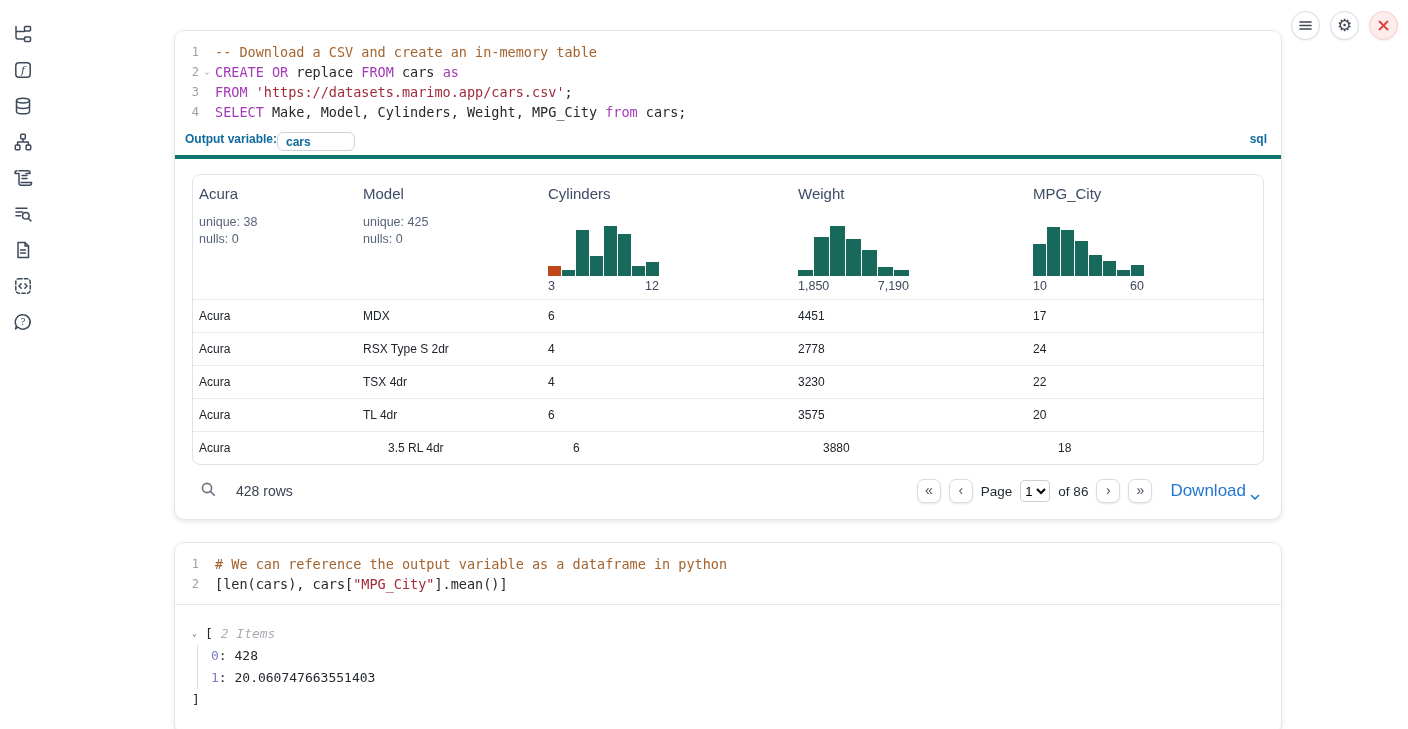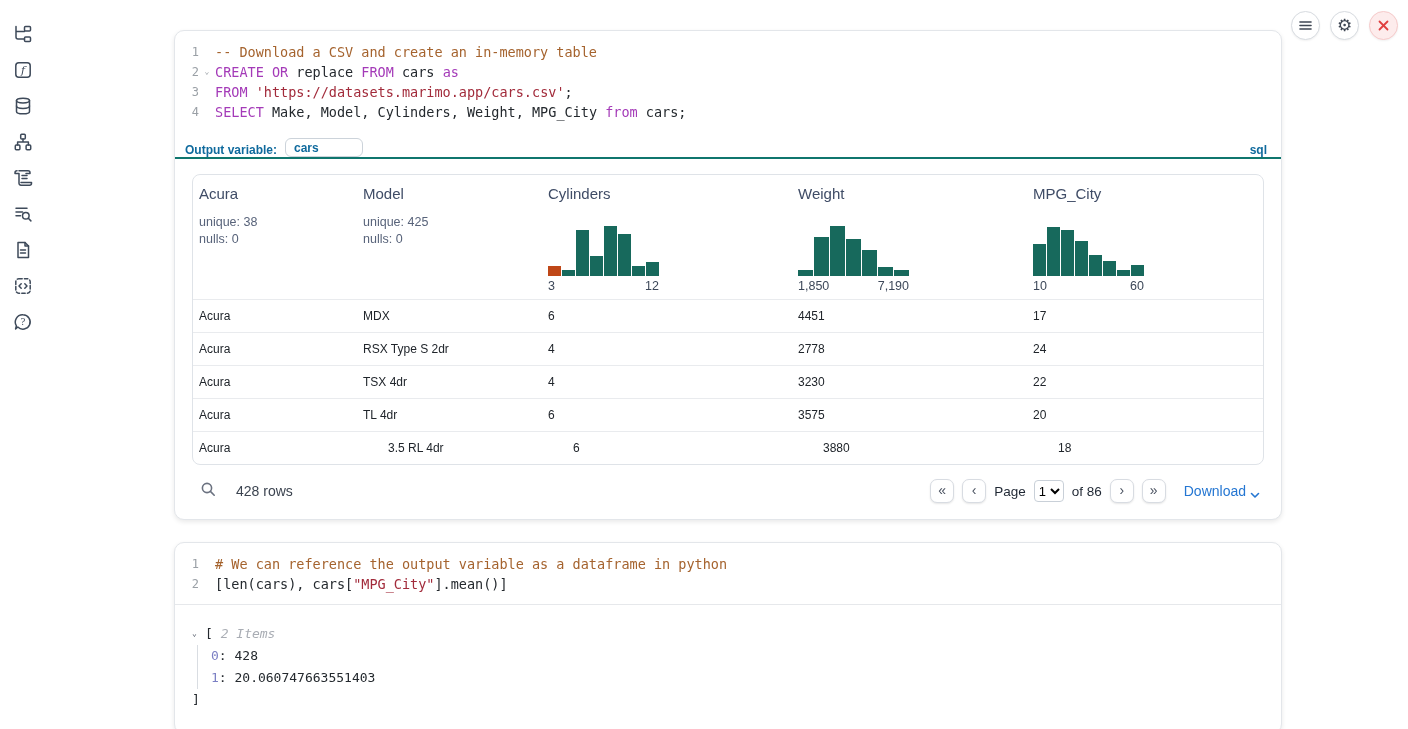--- a/index.html
+++ b/index.html
@@ -32,22 +32,22 @@
   .editor.bordered { border-bottom:1px solid #e6e8eb; }
   .code-line { display:flex; height:20px; line-height:20px; }
   .gutter { width:24px; text-align:right; color:#9aa0a6; font-size:12px; flex:none; }
   .fold { width:16px; text-align:center; color:#9aa0a6; font-size:8px; flex:none; }
   .code-text { white-space:pre; color:#24292e; }
   .tk-c { color:#a5632e; }
   .tk-k { color:#a43ab8; }
   .tk-s { color:#a22b3b; }
   .tk-p { color:#24292e; }
   
-  .meta-row { display:flex; align-items:flex-end; height:27px; padding:0 14px 0 10px;
-    border-bottom:2px solid #0f766e; gap:8px; }
+  .meta-row { display:flex; align-items:flex-start; height:27px; padding:0 14px 0 10px;
+    border-bottom:4px solid #0f766e; }
   .meta-label { font-size:12px; font-weight:bold; color:#0f6a9d; }
   .var-input { width:78px; height:19px; border:1px solid #ccd3da; border-radius:6px;
     font:bold 12px "Liberation Sans",sans-serif; color:#0f6a9d; padding:0 8px; outline:none; }
   .spacer { flex:1; }
   .lang { font-size:12px; font-weight:bold; color:#0f6a9d; }
   
   .cell-output { padding:15px 17px 12px; }
   .table-card { border:1px solid #dfe3e8; border-radius:8px; overflow:hidden; }
   .thead { display:flex; }
   .hcol { padding:10px 6px 6px; display:flex; flex-direction:column; min-height:124px; flex:none; }
@@ -63,21 +63,21 @@
   .tfoot { display:flex; align-items:center; margin-top:10px; height:32px; padding:0 4px; }
   .search-btn { background:none; border:none; padding:2px 4px; cursor:pointer; }
   .search-btn svg { stroke:#6b7280; fill:none; stroke-width:1.6; stroke-linecap:round; }
   .rowcount { margin-left:15px; font-size:14px; color:#3c4450; }
   .pager { margin-left:auto; display:flex; align-items:center; gap:8px; }
   .pg-btn { width:24px; height:24px; border:1px solid #d8dce2; border-radius:7px; background:#fff;
     box-shadow:0 1px 2px rgba(0,0,0,.1); color:#4a5260; font-size:14px; line-height:1;
     display:flex; align-items:center; justify-content:center; padding:0 0 2px 0; cursor:pointer; }
   .pg-label { font-size:13.5px; color:#1f2733; }
   .page-select { height:22px; border:1px solid #c9d0d8; border-radius:4px; font-size:13px; background:#fff; }
-  .download { margin-left:10px; color:#2476d2; font-size:14px; display:flex; align-items:flex-end;
+  .download { margin-left:10px; color:#2476d2; font-size:17px; display:flex; align-items:flex-end;
     gap:4px; cursor:pointer; }
   .download svg { stroke:#2476d2; fill:none; stroke-width:1.6; stroke-linecap:round; stroke-linejoin:round; }
   
   .tree { font-family:"DejaVu Sans Mono", monospace; font-size:13px; color:#24292e; padding:18px 17px 22px; }
   .tree-row { height:22px; line-height:22px; display:flex; align-items:center; }
   .tree-chevron { font-size:8px; color:#4a5260; width:13px; flex:none; cursor:pointer; }
   .tree-muted { color:#a9adb4; font-style:italic;text-align:center; }
   .tree-entries { margin-left:5px; border-left:1px solid #d9dde2; padding-left:13px; }
   .tree-key { color:#7b7fc4; }
   .tree-close { padding-left:0; }

